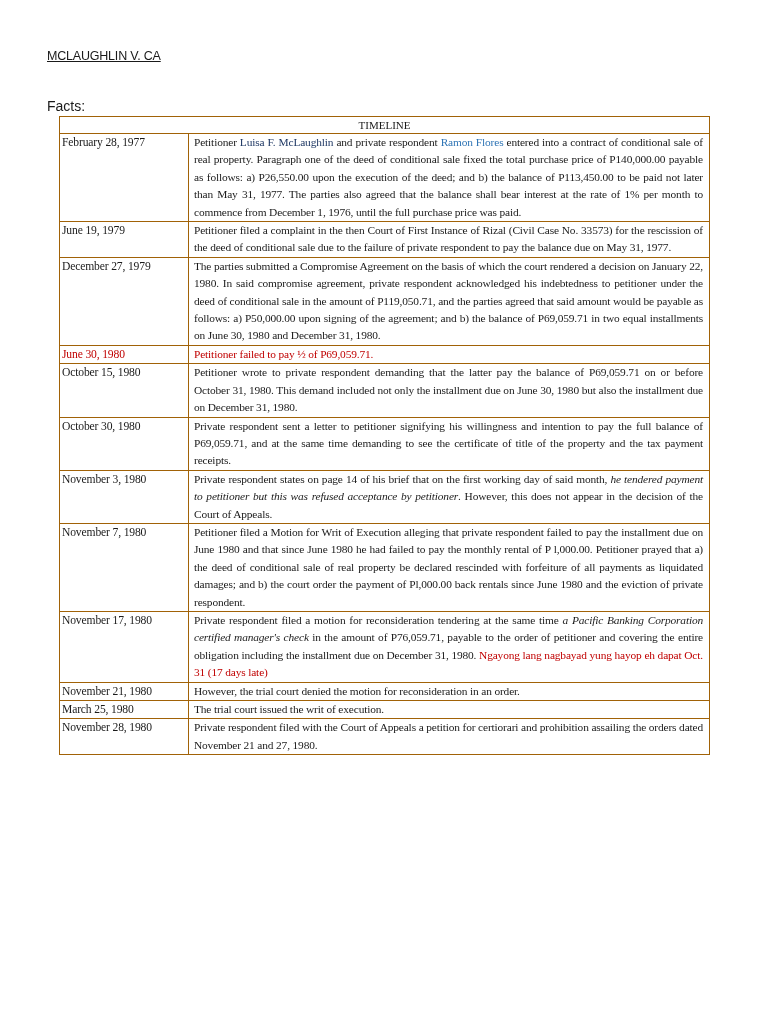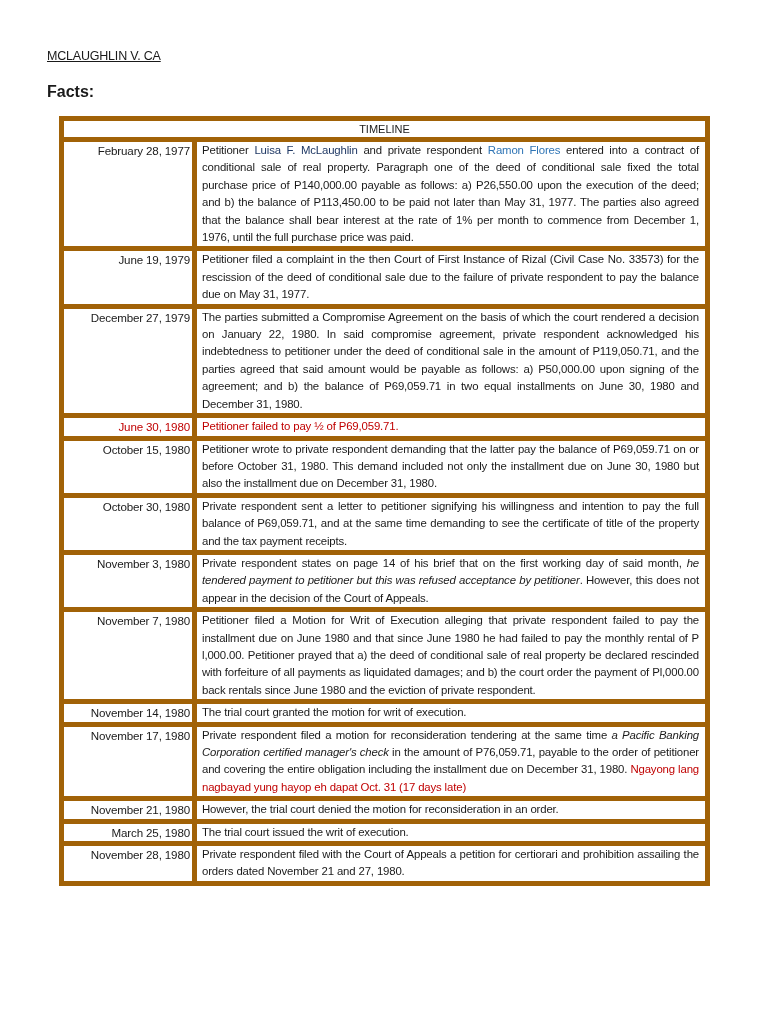--- a/index.html
+++ b/index.html
@@ -6,38 +6,37 @@
   body {
     width: 768px; height: 1024px; position: relative; overflow: hidden;
     font-family: "Liberation Sans", "DejaVu Sans", sans-serif;
     color: #1a1a1a;
   }
   .page-title {
     position: absolute; left: 47px; top: 49px;
     font-size: 12.5px; letter-spacing: -0.2px; text-decoration: underline;
   }
   .facts-heading {
-    position: absolute; left: 47px; top: 83px;
-    font-size: 16px;
-    font-weight: bold;
+    position: absolute; left: 47px; top: 98px;
+    font-size: 14px;
   }
   table.timeline {
     position: absolute; left: 59px; top: 116px;
     width: 651px; border-collapse: collapse;
     font-size: 11.4px; line-height: 17.4px;
   }
   table.timeline td, table.timeline th {
-    border: 5px solid #a16207; vertical-align: top;
+    border: 1px solid #a16207; vertical-align: top; font-family: Liberation Serif, serif;
   }
   table.timeline th {
     font-weight: normal; text-align: center; height: 16px;
     line-height: 16px; font-size: 11px; padding: 0;
   }
   td.date {
-    width: 124px; text-align: right; padding: 0 2px;
+    width: 124px; text-align: left; padding: 0 2px;
     font-size: 11.6px; letter-spacing: -0.15px;
   }
   td.desc {
     text-align: justify; padding: 0 6px 0 5px; letter-spacing: -0.15px; margin-left: 19px;
   }
   .red { color: #c00000; }
   .navy { color: #1f3864; }
   .blue { color: #2e74b5; }
   em { font-style: italic; }
 </style>
@@ -87,24 +86,20 @@
   <tr>
     <td class="date">November 3, 1980</td>
     <td class="desc"><span>Private respondent states on page 14 of his brief that on the first working day of said month, </span><em>he tendered payment to petitioner but this was refused acceptance by petitioner</em><span>. However, this does not appear in the decision of the Court of Appeals.</span></td>
   </tr>
 
   <tr>
     <td class="date">November 7, 1980</td>
     <td class="desc">Petitioner filed a Motion for Writ of Execution alleging that private respondent failed to pay the installment due on June 1980 and that since June 1980 he had failed to pay the monthly rental of P l,000.00. Petitioner prayed that a) the deed of conditional sale of real property be declared rescinded with forfeiture of all payments as liquidated damages; and b) the court order the payment of Pl,000.00 back rentals since June 1980 and the eviction of private respondent.</td>
   </tr>
 
-  <tr>
-    <td class="date">November 14, 1980</td>
-    <td class="desc">The trial court granted the motion for writ of execution.</td>
-  </tr>
 
   <tr>
     <td class="date">November 17, 1980</td>
     <td class="desc"><span>Private respondent filed a motion for reconsideration tendering at the same time </span><em>a Pacific Banking Corporation certified manager's check</em><span> in the amount of P76,059.71, payable to the order of petitioner and covering the entire obligation including the installment due on December 31, 1980. </span><span class="red">Ngayong lang nagbayad yung hayop eh dapat Oct. 31 (17 days late)</span></td>
   </tr>
 
   <tr>
     <td class="date">November 21, 1980</td>
     <td class="desc">However, the trial court denied the motion for reconsideration in an order.</td>
   </tr>

